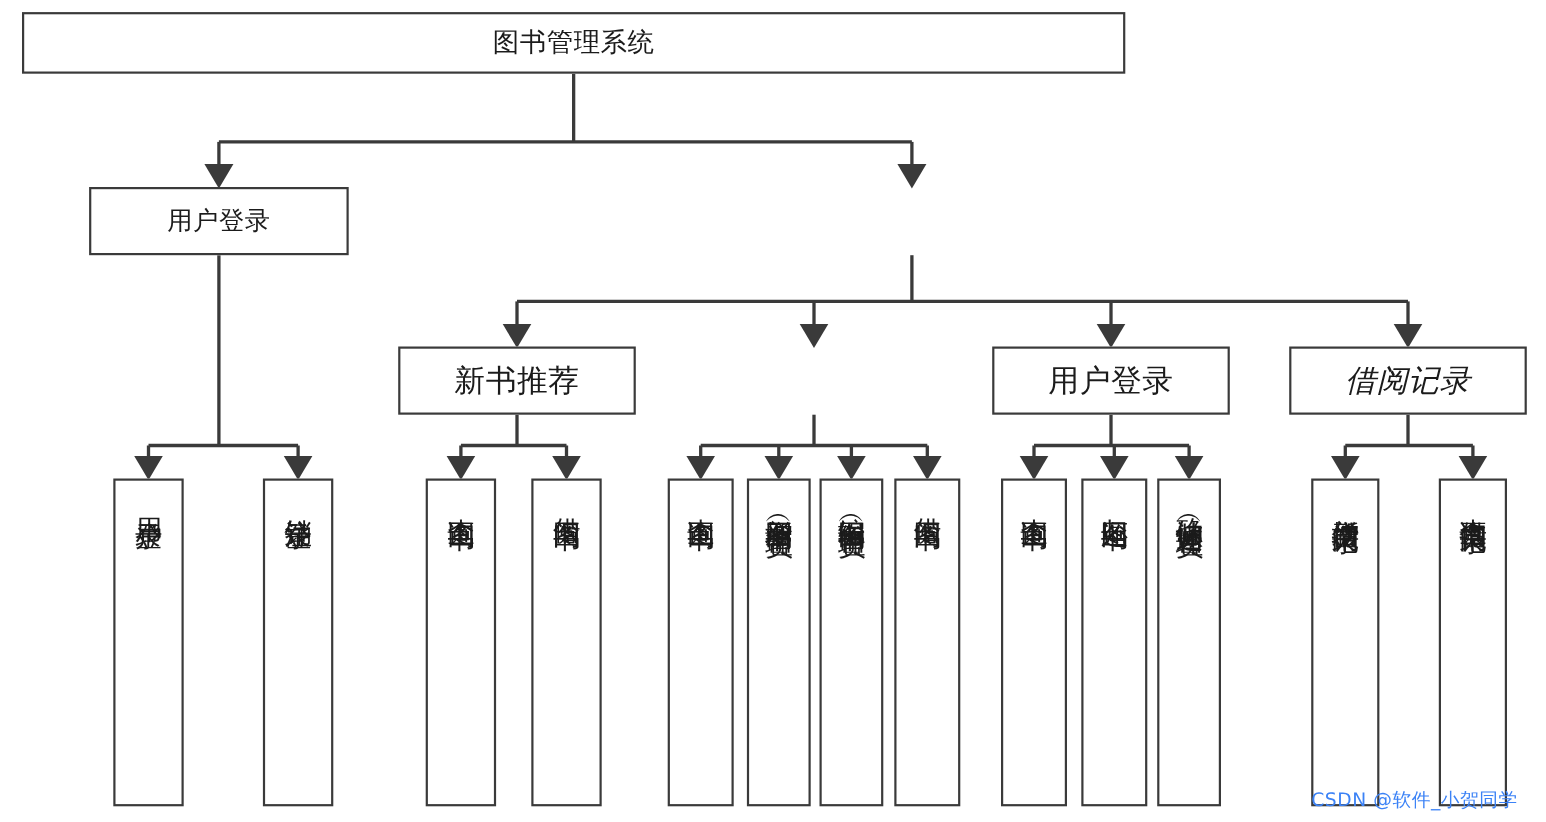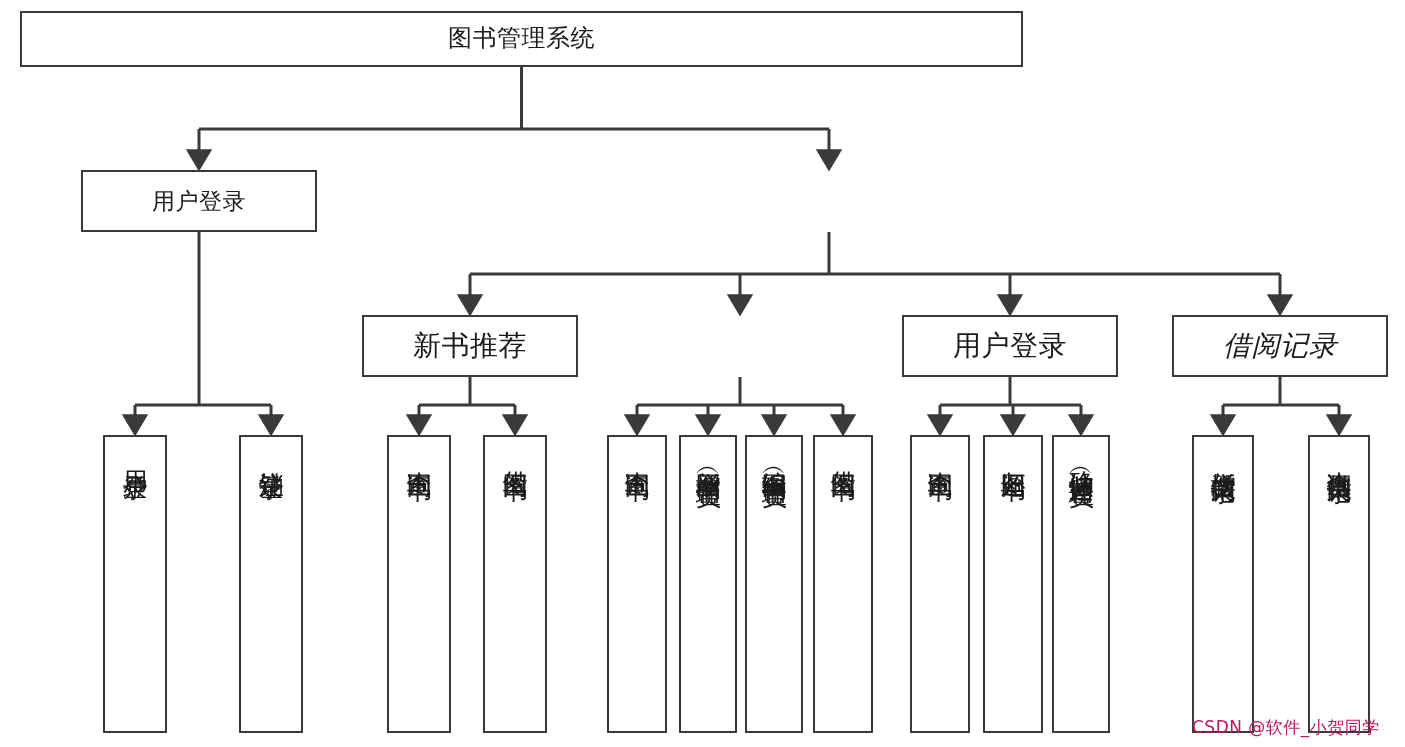--- a/index.html
+++ b/index.html
@@ -54,21 +54,21 @@
     text-orientation: upright;
     font-size: 25px;
     line-height: 1.18;
     letter-spacing: 2px;
     white-space: normal;
     max-height: 272px;
   }
   .watermark {
     position: absolute;
     font-size: 17px;
-    color: #be185d;
+    color: #3b82f6;
     white-space: nowrap;
     letter-spacing: 0.5px;
   }
 </style>
 </head>
 <body>
 
 <div id="canvas">
 
   <svg id="wires" viewBox="0 0 1405 747" xmlns="http://www.w3.org/2000/svg">

